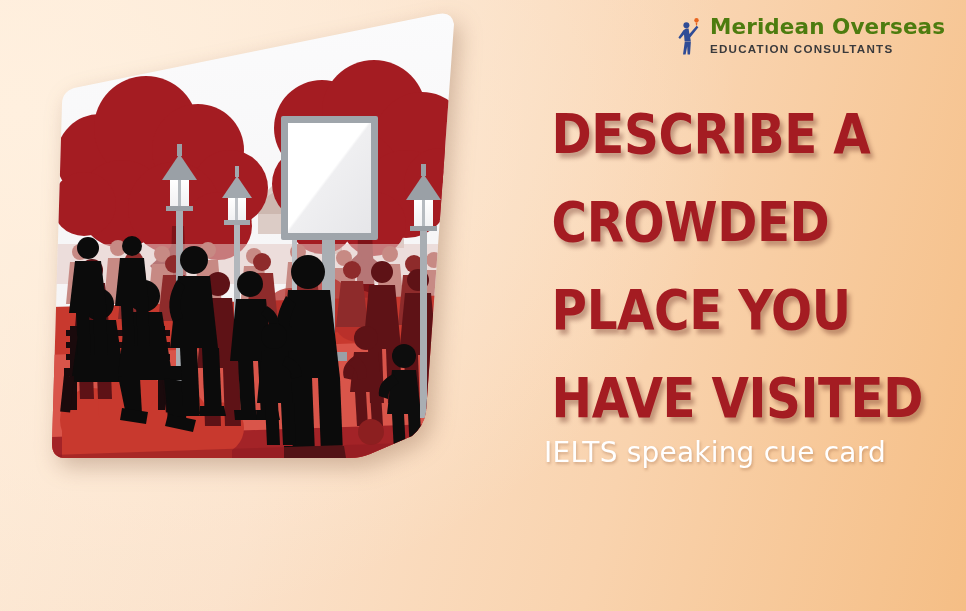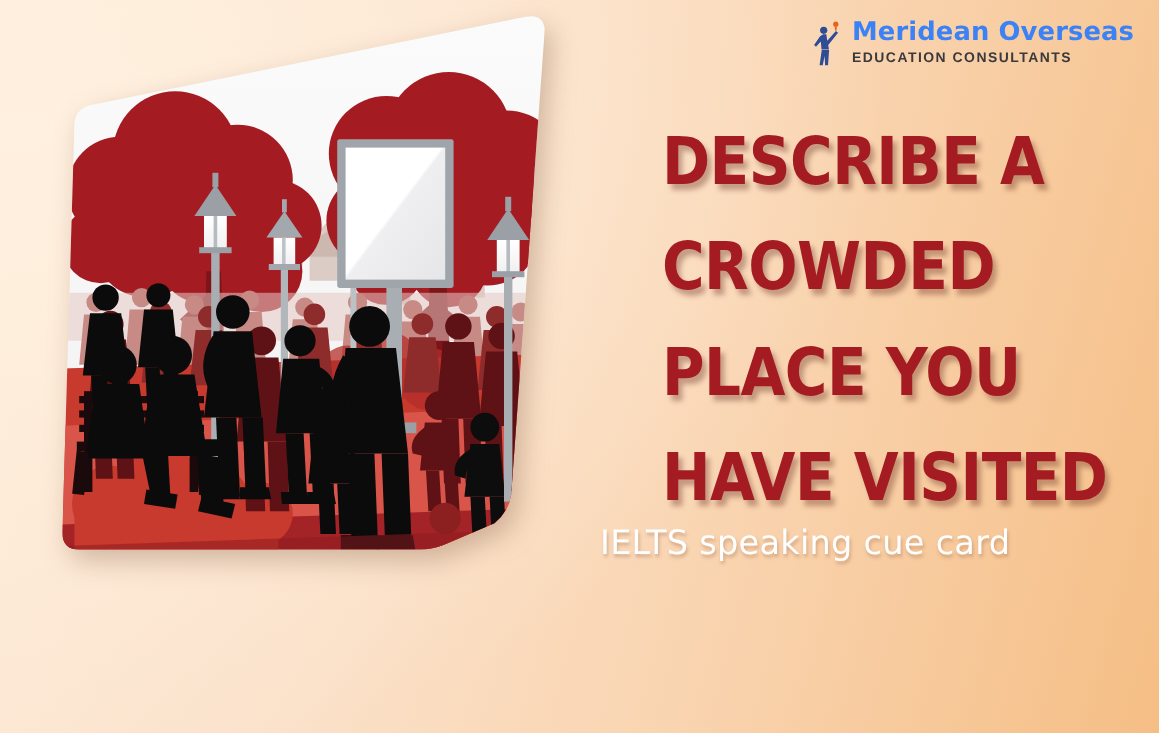--- a/index.html
+++ b/index.html
@@ -15,21 +15,21 @@
   
   #logo {
     position:absolute; left:678px; top:16px;
     display:flex; align-items:center; gap:6px;
   }
   #logo .mark { width:26px; height:38px; flex:none; }
   #logo .words { position:relative; }
   #logo .brand {
     font-family:"DejaVu Sans", sans-serif;
     font-size:21.5px; font-weight:bold;
-    color:#3b82f6; letter-spacing:.1px; line-height:1.05;
+    color:#4d7c0f; letter-spacing:.1px; line-height:1.05;
     white-space:nowrap;
   }
   #logo .tagline {
     font-family:"Liberation Sans", sans-serif;
     font-size:11.6px; font-weight:bold; color:#3A3A3C;
     letter-spacing:1.25px; line-height:1.1; margin-top:2px;
     white-space:nowrap;
   }
 
   
@@ -42,21 +42,21 @@
     font-weight:bold;
     font-size:55px; line-height:88px;
     color:#A41C22;
     letter-spacing:-.5px;
     transform:scaleX(.88); transform-origin:right center;
     text-shadow:4px 5px 5px rgba(90,30,20,.34);
     white-space:nowrap;
   }
   #subtitle {
     position:absolute; left:500px; top:436px; width:430px;
-    text-align:left;
+    text-align:center;
     font-family:"DejaVu Sans", sans-serif;
     font-size:28px; color:#FFFFFF; letter-spacing:.2px;
     text-shadow:1px 2px 3px rgba(120,60,30,.30);
     white-space:nowrap;
   }
 
   
   #panel {
     position:absolute; left:22px; top:8px;
     width:470px; height:470px;

